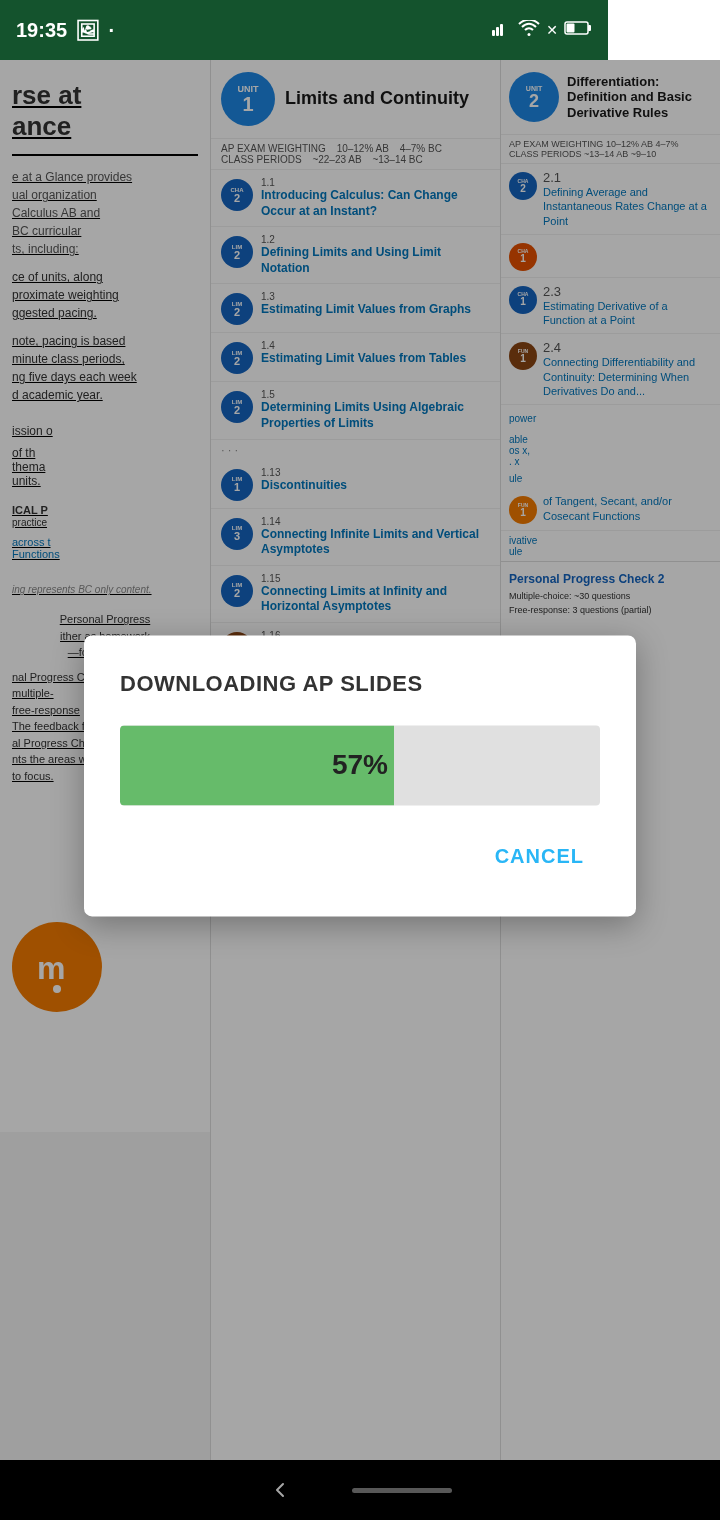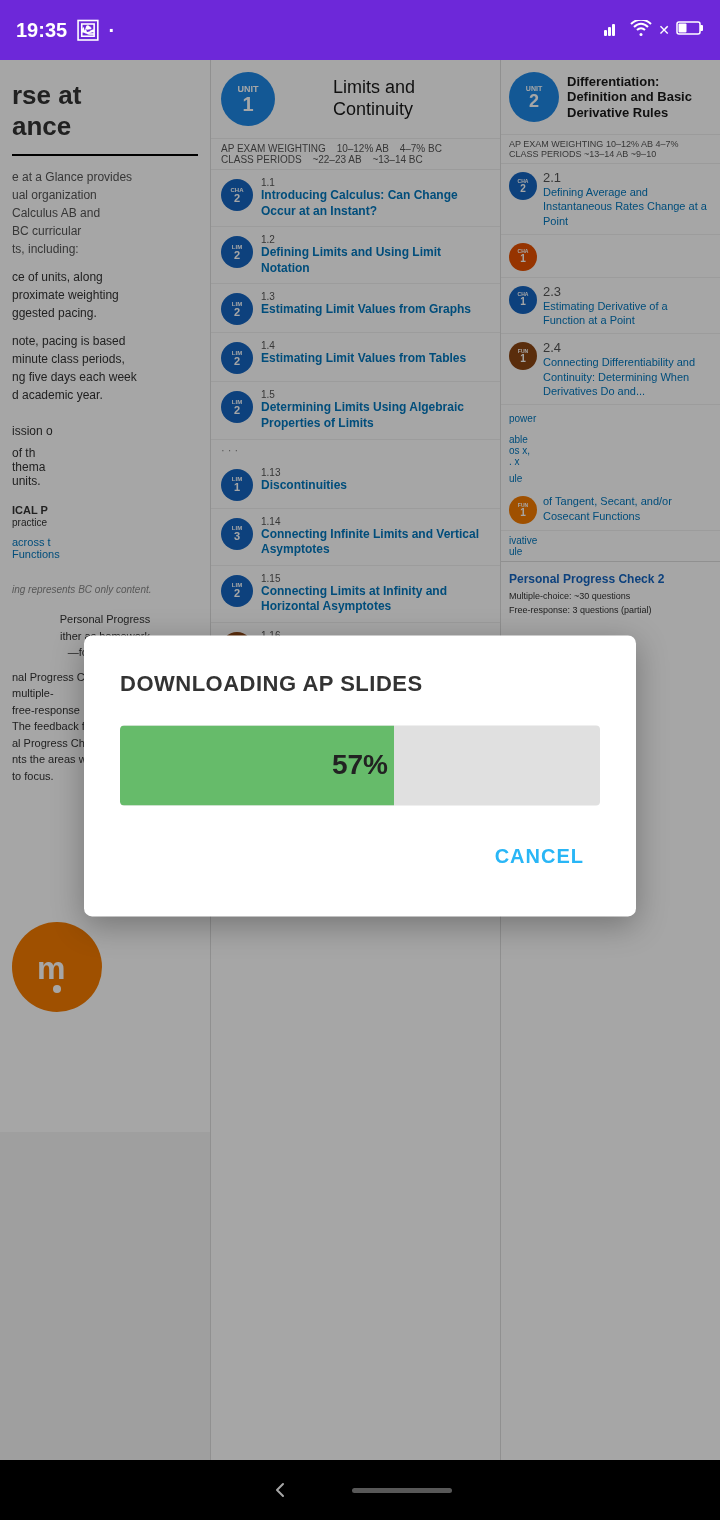--- a/index.html
+++ b/index.html
@@ -9,23 +9,23 @@
       width: 720px;
       height: 1520px;
       overflow: hidden;
       background: #fff;
       font-family: Arial, sans-serif;
       position: relative;
     }
 
     
     .status-bar {
-      width: 720px;
+      width: 608px;
       height: 60px;
-      background: #6d28d9;
+      background: #14532d;
       display: flex;
       align-items: center;
       justify-content: space-between;
       padding: 9px 16px;
       position: relative;
       z-index: 10;
     }
     .status-bar-left {
       display: flex;
       align-items: center;
@@ -54,20 +54,21 @@
     
     .left-panel {
       position: absolute;
       left: 0;
       top: 0;
       width: 210px;
       height: 1072px;
       background: #fff;
       overflow: hidden;
       padding: 20px 12px;
+      text-decoration: underline;
     }
 
     .left-panel-title {
       font-size: 26px;
       font-weight: bold;
       color: #333;
       line-height: 1.2;
       margin-bottom: 12px;
     }
 
@@ -142,24 +143,23 @@
       margin-right: 10px;
       flex-shrink: 0;
     }
     .unit-badge .unit-num {
       font-size: 20px;
       font-weight: bold;
       line-height: 1;
     }
     .unit-title {
       font-size: 18px;
-      font-weight: normal;
+      font-weight: bold;
       color: #1a1a1a;
       line-height: 1.2;
-      margin-left: 48px;
     }
 
     .exam-info {
       padding: 4px 10px;
       font-size: 10px;
       color: #555;
       border-bottom: 1px solid #eee;
     }
     .exam-info span {
       margin-right: 8px;

